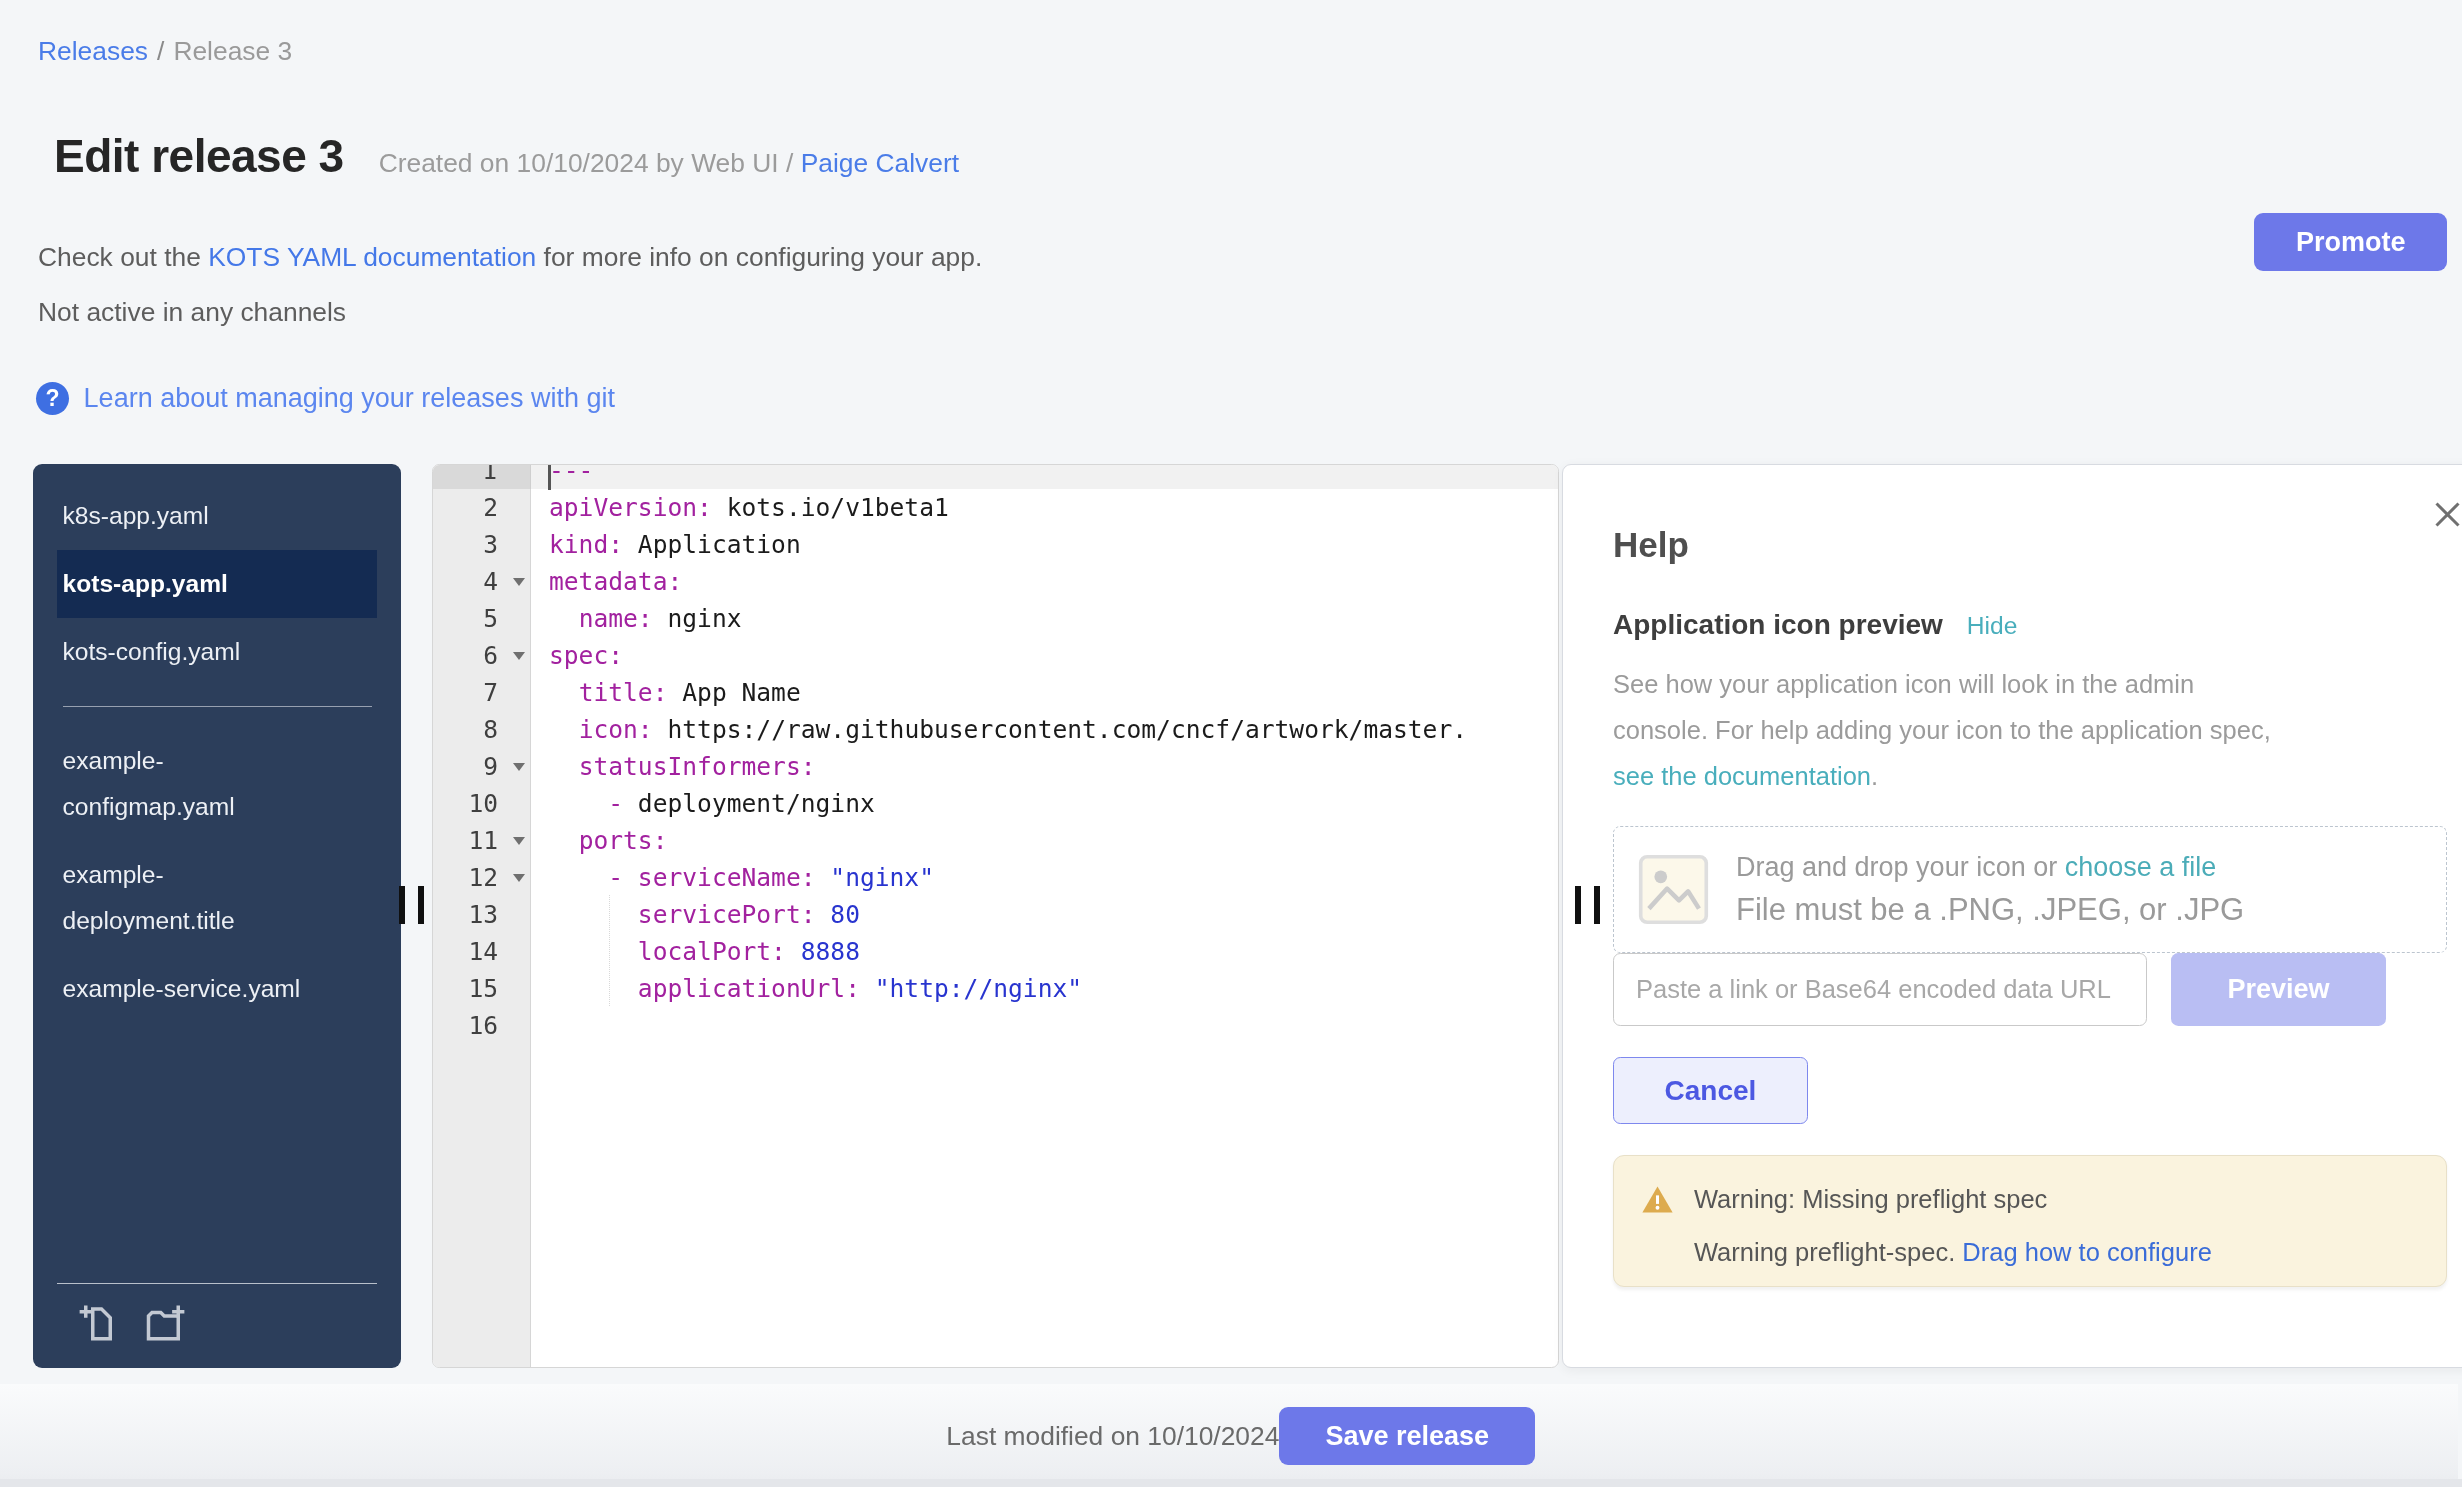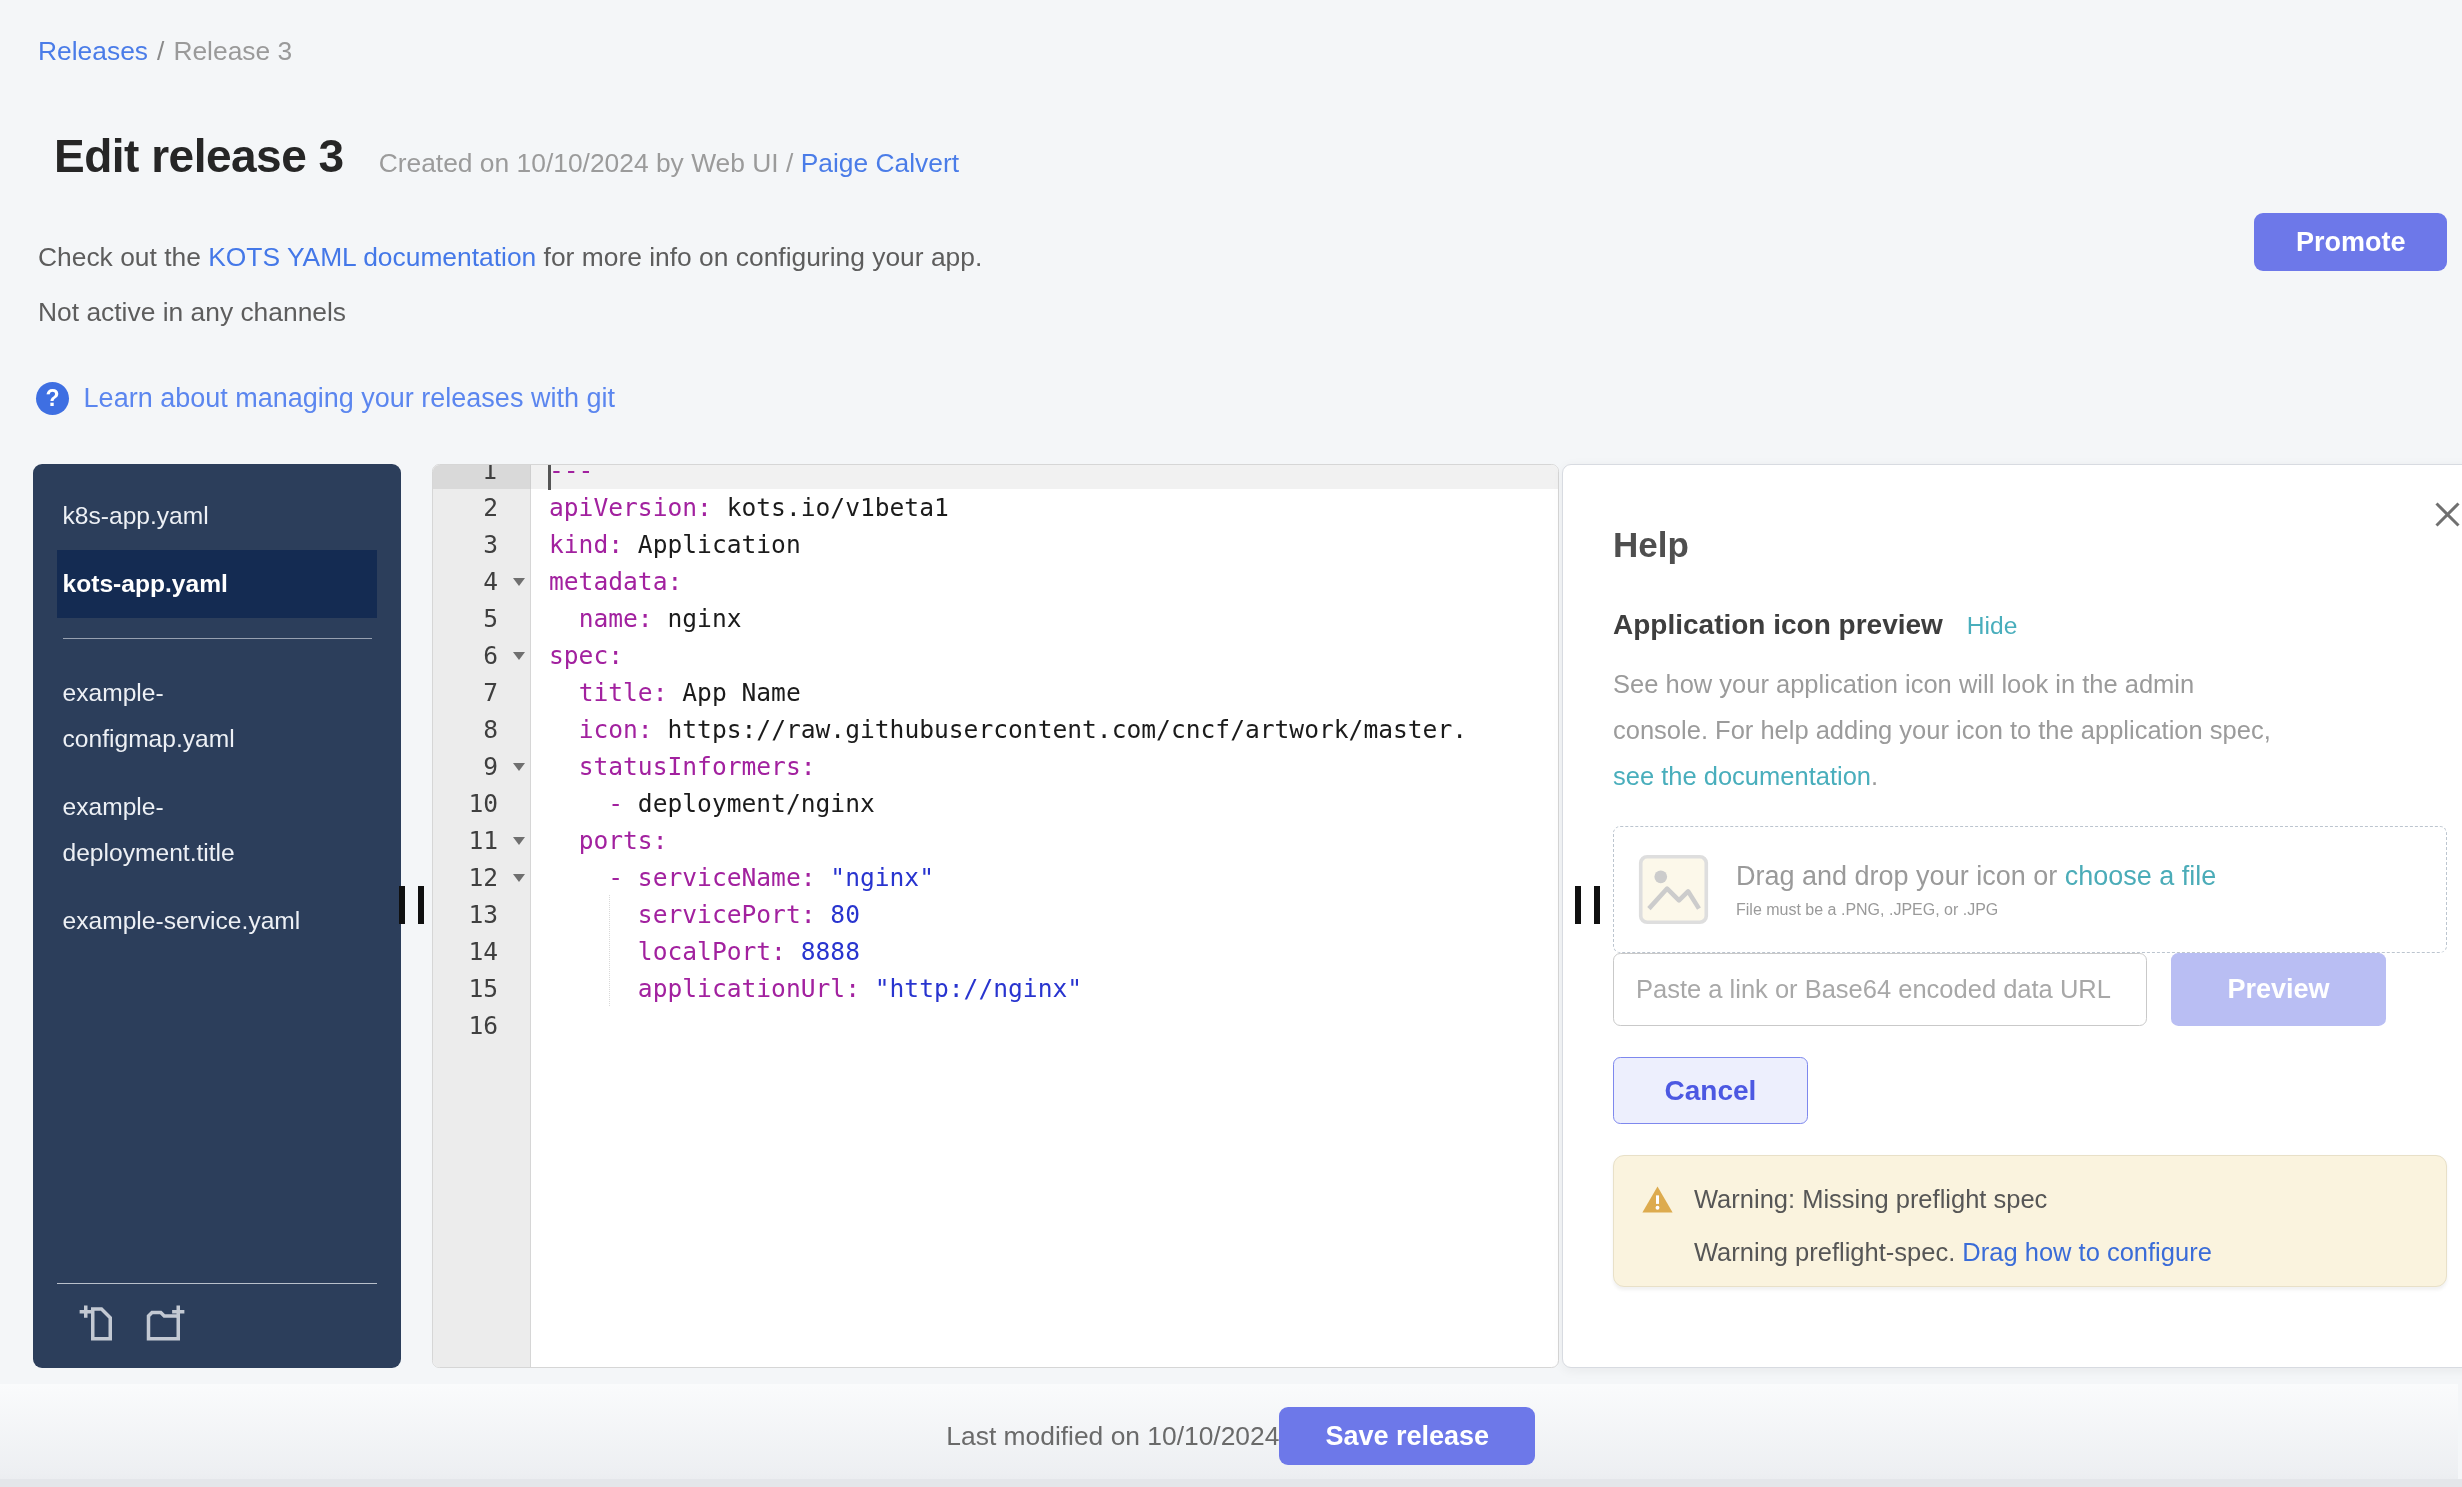--- a/index.html
+++ b/index.html
@@ -89,21 +89,21 @@
   .section-title { font-size:28px; font-weight:bold; color:#3e3e3e; }
   .hide-link { font-size:24.6px; color:#49aebc; text-decoration:none; cursor:pointer; }
   .help-desc { margin-top:20px; font-size:25.5px; color:#9b9b9b; line-height:46px; }
   .help-desc a { color:#49aebc; text-decoration:none; }
 
   .drop-zone { margin-top:27px; height:127px; border:1.8px dashed #bcc5cf; border-radius:7.3px;
     display:flex; align-items:center; padding-left:24px; gap:27px; }
   .dz-icon { width:71px; height:71px; flex:0 0 71px; }
   .dz-text1 { font-size:27px; color:#9a9a9a; }
   .dz-text1 a { color:#4bacb8; text-decoration:none; cursor:pointer; }
-  .dz-text2 { font-size:16px; color:#9a9a9a; margin-top:9px; }
+  .dz-text2 { font-size:31px; color:#9a9a9a; margin-top:9px; }
 
   .url-row { display:flex; align-items:center; gap:24px; }
   .url-input { width:534px; height:73px; border:1.8px solid #c9c9c9; border-radius:7.3px;
     font-family:inherit; font-size:25.5px; color:#555; padding:0 22px; background:#fff; }
   .url-input::placeholder { color:#a8a8a8; }
   .preview-btn { width:215px; height:73px; background:#b9bef3; border:none; border-radius:7.3px;
     color:#fff; font-family:inherit; font-size:27px; font-weight:bold; cursor:default; }
   .cancel-btn { margin-top:31px; width:195px; height:67px; background:#edeffd;
     border:1.8px solid #7e88ee; border-radius:7.3px; color:#4c58e2;
     font-family:inherit; font-size:28px; font-weight:bold; cursor:pointer; display:block; }
@@ -149,20 +149,21 @@
 
   <a class="git-row">
     <span class="q-icon">?</span>
     <span>Learn about managing your releases with git</span>
   </a>
 
   <div class="sidebar">
     <ul class="file-list">
         <li class="file-item"><span>k8s-app.yaml</span></li>
         <li class="file-item selected"><span>kots-app.yaml</span></li>
+        <li class="file-item"><span>kots-config.yaml</span></li>
         <li class="file-divider"></li>
         <li class="file-item wrap"><span>example-configmap.yaml</span></li>
         <li class="file-item wrap"><span>example-deployment.title</span></li>
         <li class="file-item"><span>example-service.yaml</span></li>
       </ul>
     <div class="sidebar-footer">
       <svg class="sb-icon" viewBox="0 0 24 24">
         <path d="M9 4 h5 l5 5 v12 H9 Z"></path>
         <path d="M5 2 v7 M1.5 5.5 h7"></path>
       </svg>

